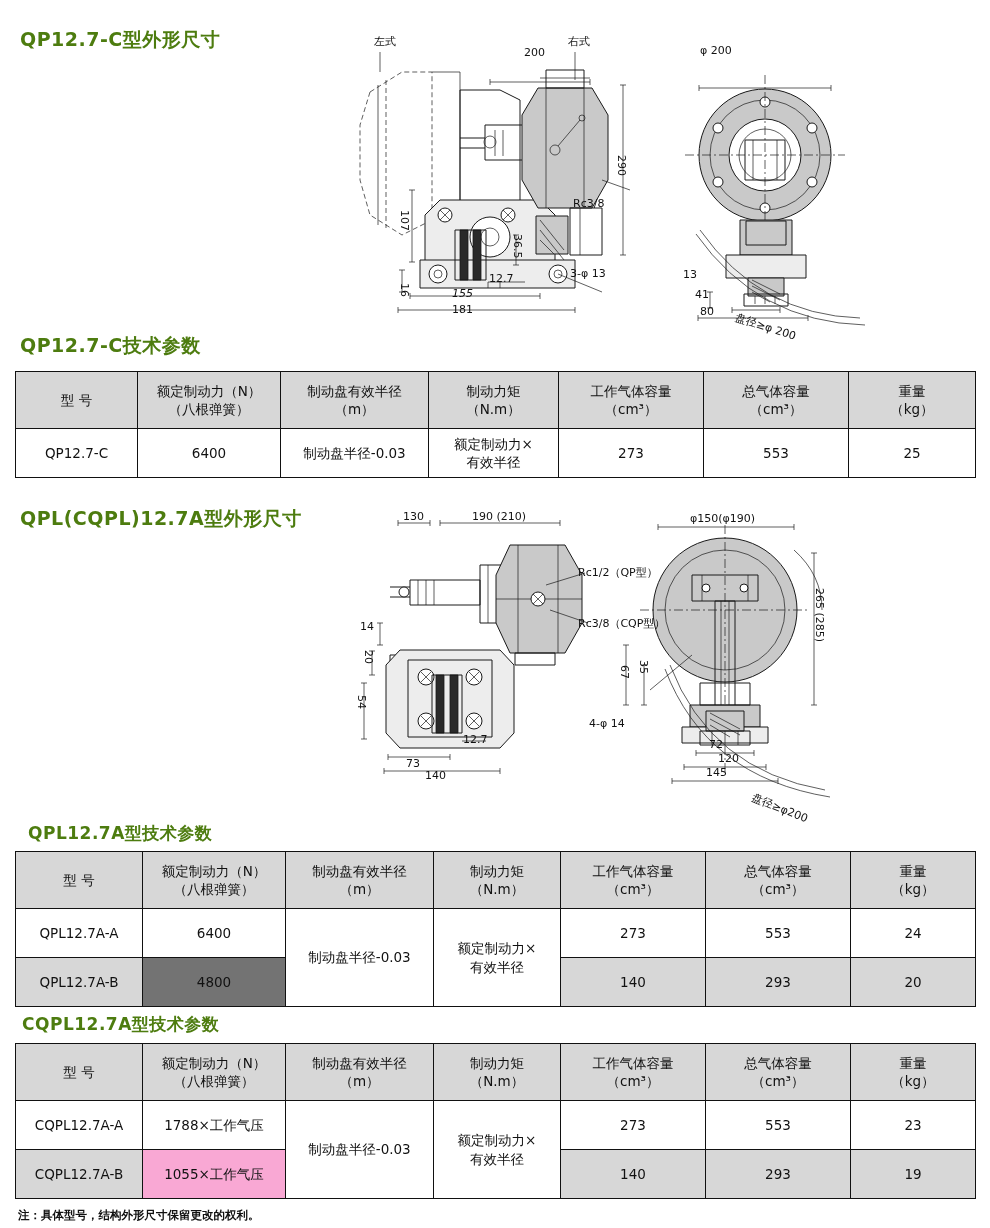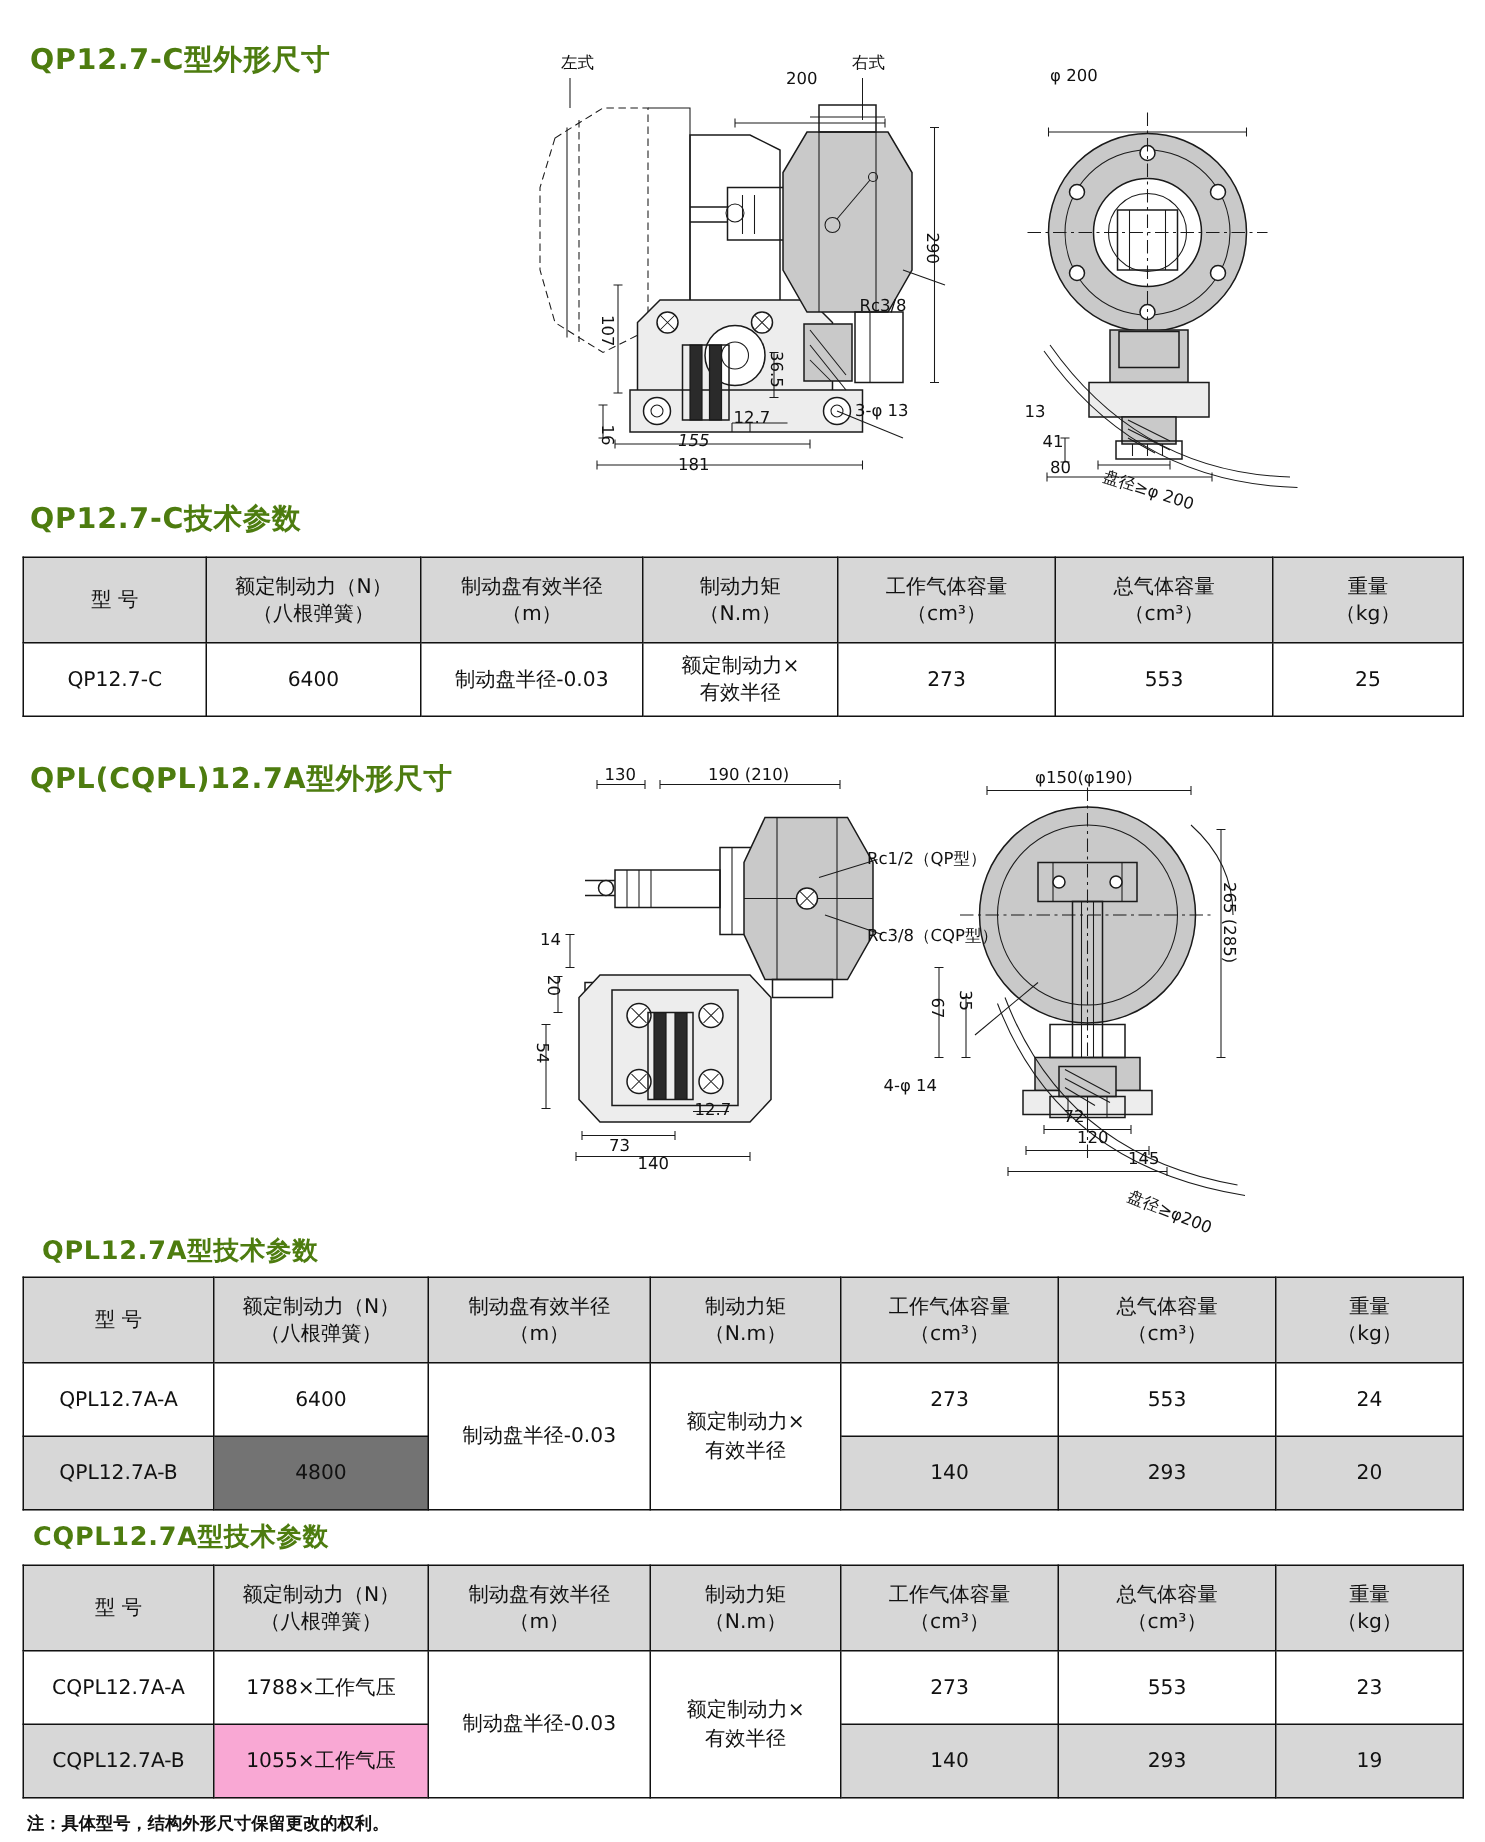--- a/index.html
+++ b/index.html
@@ -366,21 +366,21 @@
   <div class="dim-txt" style="left:362px; top:650px; writing-mode: vertical-rl;">20</div>
   <div class="dim-txt" style="left:355px; top:695px; writing-mode: vertical-rl;">54</div>
   <div class="dim-txt" style="left:463px; top:733px;">12.7</div>
   <div class="dim-txt" style="left:406px; top:757px;">73</div>
   <div class="dim-txt" style="left:425px; top:769px;">140</div>
   <div class="dim-txt" style="left:618px; top:665px; writing-mode: vertical-rl;">67</div>
   <div class="dim-txt" style="left:637px; top:660px; writing-mode: vertical-rl;">35</div>
   <div class="dim-txt" style="left:589px; top:717px;">4-φ 14</div>
   <div class="dim-txt" style="left:709px; top:738px;">72</div>
   <div class="dim-txt" style="left:706px; top:752px;margin-left:12px;">120</div>
-  <div class="dim-txt" style="left:706px; top:766px;margin-left:46px;">145</div>
+  <div class="dim-txt" style="left:706px; top:766px;">145</div>
   <div class="dim-txt" style="left:755px; top:790px; transform: rotate(22deg); transform-origin: left top;">盘径≥φ200</div>
 
   <div class="sec-title small abs" style="left:28px; top:822px;">QPL12.7A型技术参数</div>
 
   <div class="abs" style="left:15px; top:851px;">
     <table class="spec">
       <colgroup>
         <col style="width:127px">
           <col style="width:143px">
           <col style="width:148px">

